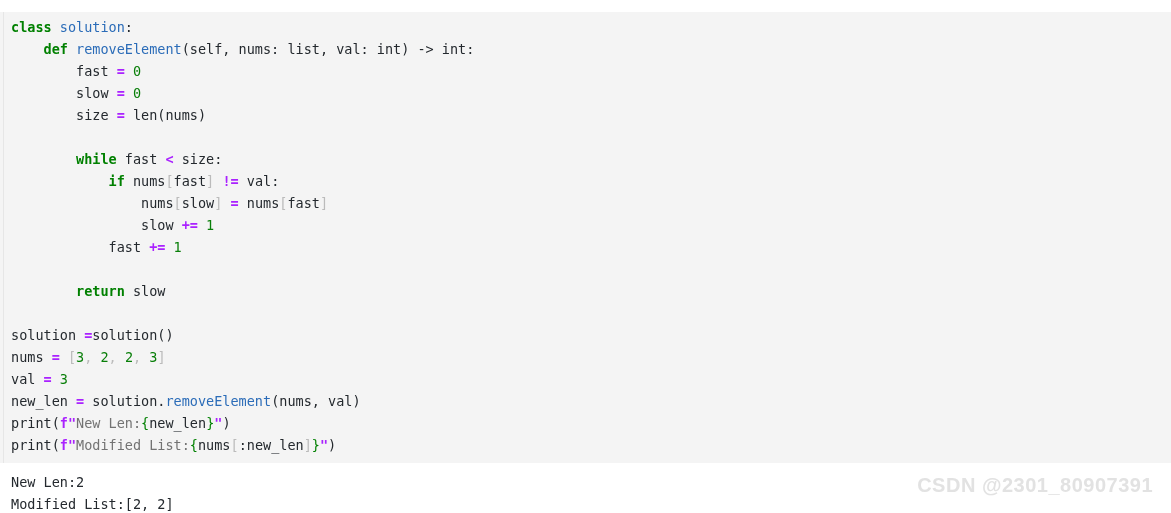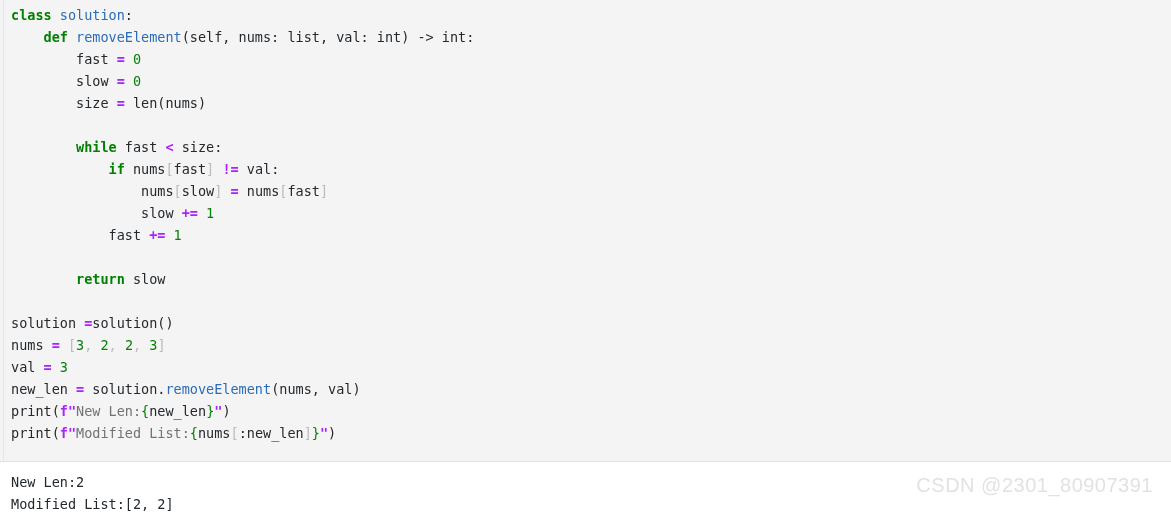--- a/index.html
+++ b/index.html
@@ -12,21 +12,21 @@
     height: 513px;
     font-family: "DejaVu Sans Mono", "Liberation Mono", monospace;
     position: relative;
     overflow: hidden;
   }
 
   
   #code-block {
     position: absolute;
     left: 0;
-    top: 0;
+    top: 12px;
     width: 1171px;
     height: 462px;
     background: #f4f4f4;
     border-bottom: 1px solid #e0e0e0;
     box-sizing: border-box;
     overflow: hidden;
   }
   #code-gutter-rule {
     position: absolute;
     left: 3px;
@@ -99,13 +99,13 @@
 
 <div id="code-block" style="background: rgb(244, 244, 244);">
   <div id="code-gutter-rule"></div>
   <div id="code-lines"><div class="ln"><span class="kw">class</span><span class="pl"> </span><span class="name">solution</span><span class="pl">:</span></div><div class="ln"><span class="pl">    </span><span class="kw">def</span><span class="pl"> </span><span class="name">removeElement</span><span class="pl">(self, nums: list, val: int) -&gt; int:</span></div><div class="ln"><span class="pl">        fast </span><span class="op">=</span><span class="pl"> </span><span class="num">0</span></div><div class="ln"><span class="pl">        slow </span><span class="op">=</span><span class="pl"> </span><span class="num">0</span></div><div class="ln"><span class="pl">        size </span><span class="op">=</span><span class="pl"> len(nums)</span></div><div class="ln">&nbsp;</div><div class="ln"><span class="pl">        </span><span class="kw">while</span><span class="pl"> fast </span><span class="op">&lt;</span><span class="pl"> size:</span></div><div class="ln"><span class="pl">            </span><span class="kw">if</span><span class="pl"> nums</span><span class="brk">[</span><span class="pl">fast</span><span class="brk">]</span><span class="pl"> </span><span class="op">!=</span><span class="pl"> val:</span></div><div class="ln"><span class="pl">                nums</span><span class="brk">[</span><span class="pl">slow</span><span class="brk">]</span><span class="pl"> </span><span class="op">=</span><span class="pl"> nums</span><span class="brk">[</span><span class="pl">fast</span><span class="brk">]</span></div><div class="ln"><span class="pl">                slow </span><span class="op">+=</span><span class="pl"> </span><span class="num">1</span></div><div class="ln"><span class="pl">            fast </span><span class="op">+=</span><span class="pl"> </span><span class="num">1</span></div><div class="ln">&nbsp;</div><div class="ln"><span class="pl">        </span><span class="kw">return</span><span class="pl"> slow</span></div><div class="ln">&nbsp;</div><div class="ln"><span class="pl">solution </span><span class="op">=</span><span class="pl">solution()</span></div><div class="ln"><span class="pl">nums </span><span class="op">=</span><span class="pl"> </span><span class="brk">[</span><span class="num">3</span><span class="brk">, </span><span class="num">2</span><span class="brk">, </span><span class="num">2</span><span class="brk">, </span><span class="num">3</span><span class="brk">]</span></div><div class="ln"><span class="pl">val </span><span class="op">=</span><span class="pl"> </span><span class="num">3</span></div><div class="ln"><span class="pl">new_len </span><span class="op">=</span><span class="pl"> solution.</span><span class="name">removeElement</span><span class="pl">(nums, val)</span></div><div class="ln"><span class="pl">print(</span><span class="strq">f"</span><span class="str">New Len:</span><span class="fbr">{</span><span class="pl">new_len</span><span class="fbr">}</span><span class="strq">"</span><span class="pl">)</span></div><div class="ln"><span class="pl">print(</span><span class="strq">f"</span><span class="str">Modified List:</span><span class="fbr">{</span><span class="pl">nums</span><span class="brk">[</span><span class="pl">:new_len</span><span class="brk">]</span><span class="fbr">}</span><span class="strq">"</span><span class="pl">)</span></div></div>
 </div>
 
 <div id="output-block" style="background: rgb(255, 255, 255);">
   <div id="output-lines"><div class="oln">New Len:2</div><div class="oln">Modified List:[2, 2]</div></div>
 </div>
 
-<div id="watermark" style="color: rgb(226, 226, 226);">CSDN @2301_80907391</div>
+<div id="watermark" style="color: rgb(226, 226, 226); font-weight: bold;">CSDN @2301_80907391</div>
 
 </body></html>

